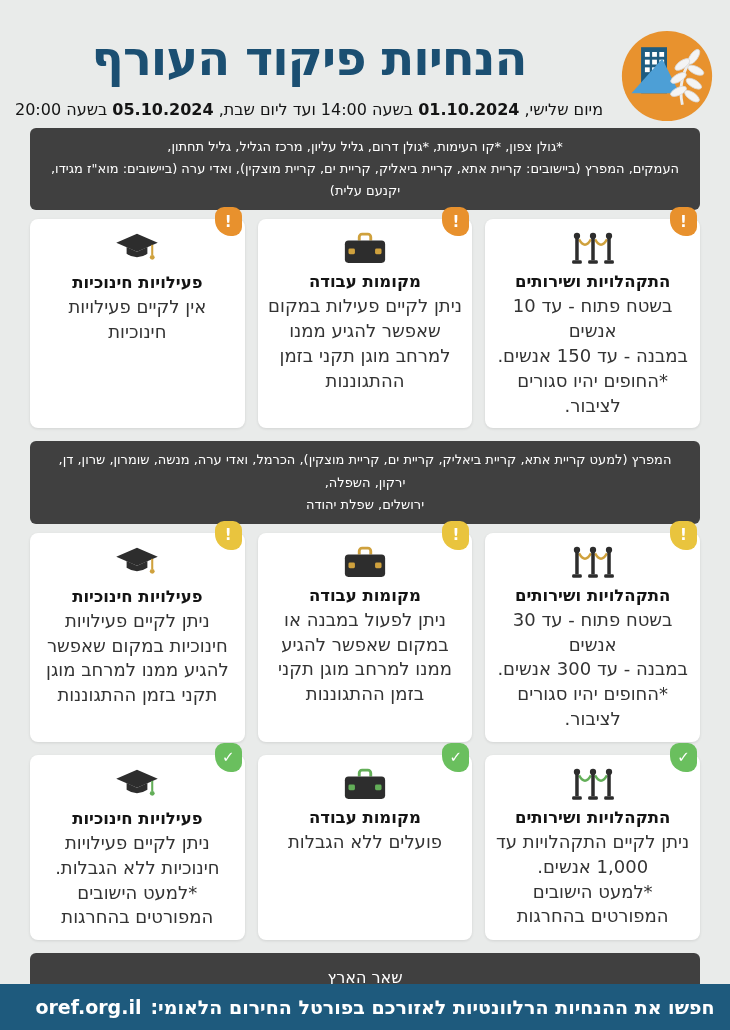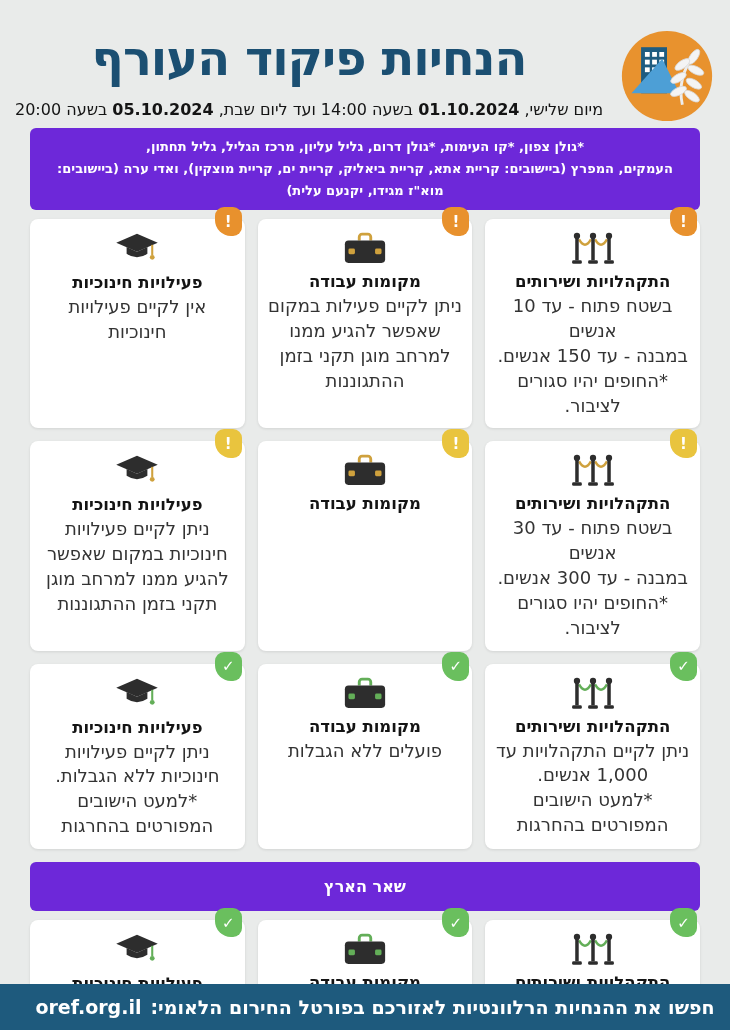--- a/index.html
+++ b/index.html
@@ -11,22 +11,22 @@
   }
   
   .header { display:flex; align-items:center; justify-content:center; gap:16px; padding:28px 12px 4px; }
   .logo { width:96px; height:96px; flex:0 0 auto; }
   .header-text { text-align:center; }
   .main-title { margin:0; font-size:48px; font-weight:bold; color:#1b4f72; line-height:1.05; letter-spacing:-1px; }
   .subtitle { margin-top:16px; font-size:16px; color:#141414; }
   .subtitle .date { font-weight:bold; }
   
   .section { margin:0 30px; }
-  .region-bar { background:#6d28d9; color:#fff; border-radius:6px; text-align:center;
-    padding:8px 14px; font-weight:bold; font-size:13px; line-height:1.7; margin-bottom:9px; }
+  .region-bar { background:#404040; color:#fff; border-radius:6px; text-align:center;
+    padding:8px 14px; font-weight:normal; font-size:13px; line-height:1.7; margin-bottom:9px; }
   .region-bar.single { font-size:16px; line-height:1.2; padding:15px 26px; }
   .region-text { white-space:pre-line; }
   .cards { display:flex; gap:13px; margin-bottom:13px; }
   .card { background:#fff; border-radius:8px; flex:1 1 0; position:relative; text-align:center;
     padding:12px 10px 10px; min-height:122px; box-shadow:0 1px 3px rgba(0,0,0,.10); }
   .badge { position:absolute; top:-12px; right:3px; width:27px; height:29px;
     border-radius:9px 9px 9px 16px; color:#fff; font-weight:bold; font-size:15px;
     display:flex; align-items:center; justify-content:center; }
   .status-orange .badge { background:#e8912d; }
   .status-yellow .badge { background:#e9c43e; }
@@ -134,20 +134,24 @@
             <circle class="acc-f" cx="56" cy="38" r="3.5"></circle>
         </svg>
       </span>
       <h3>פעילויות חינוכיות</h3>
       <p>אין לקיים פעילויות חינוכיות</p>
     </div>
   </div>
 </div>
 
 <div class="section status-yellow">
+  <div class="region-bar">
+    <span class="region-text">המפרץ (למעט קריית אתא, קריית ביאליק, קריית ים, קריית מוצקין), הכרמל, ואדי ערה, מנשה, שומרון, שרון, דן, ירקון, השפלה,
+ירושלים, שפלת יהודה</span>
+  </div>
   <div class="cards">
     <div class="card">
       <span class="badge">!</span>
       <span class="icon">
         <svg width="46" height="35" viewBox="0 0 66 50">
           <path class="acc-s" d="M13 12 Q21.5 27 30 12" fill="none" stroke-width="3.5"></path>
             <path class="acc-s" d="M36 12 Q44.5 27 53 12" fill="none" stroke-width="3.5"></path>
           <circle class="dark-f" cx="10" cy="7" r="4.5"></circle>
             <rect class="dark-f" x="7.5" y="10" width="5" height="32"></rect>
             <rect class="dark-f" x="3" y="42" width="14" height="5" rx="2"></rect>
@@ -168,20 +172,21 @@
       <span class="badge">!</span>
       <span class="icon">
         <svg width="46" height="35" viewBox="0 0 64 48">
           <path class="acc-s" d="M24 13 v-5 a4 4 0 0 1 4 -4 h8 a4 4 0 0 1 4 4 v5" fill="none" stroke-width="4"></path>
           <rect class="dark-f" x="4" y="13" width="56" height="31" rx="5"></rect>
           <rect class="acc-f" x="9" y="24" width="9" height="8" rx="2"></rect>
             <rect class="acc-f" x="46" y="24" width="9" height="8" rx="2"></rect>
         </svg>
       </span>
       <h3>מקומות עבודה</h3>
+      <p>ניתן לפעול במבנה או במקום שאפשר להגיע ממנו למרחב מוגן תקני בזמן ההתגוננות</p>
     </div>
     <div class="card">
       <span class="badge">!</span>
       <span class="icon">
         <svg width="48" height="36" viewBox="0 0 68 52">
           <polygon class="dark-f" points="34,4 64,17 34,30 4,17"></polygon>
           <path class="dark-f" d="M19 23 v10 q15 10 30 0 v-10 l-15 7 z"></path>
           <path class="acc-s" d="M56 20 v15" fill="none" stroke-width="3"></path>
             <circle class="acc-f" cx="56" cy="38" r="3.5"></circle>
         </svg>

